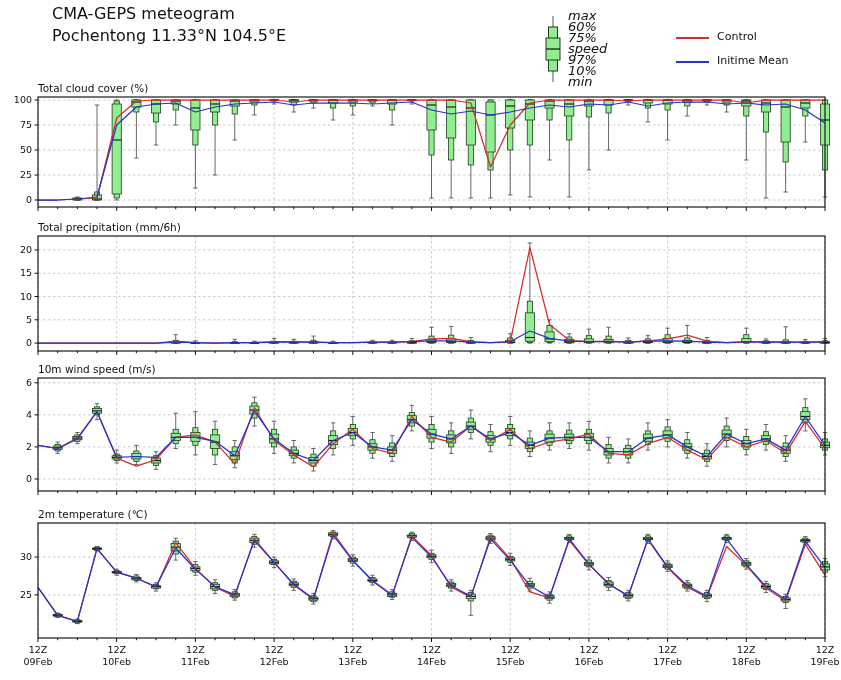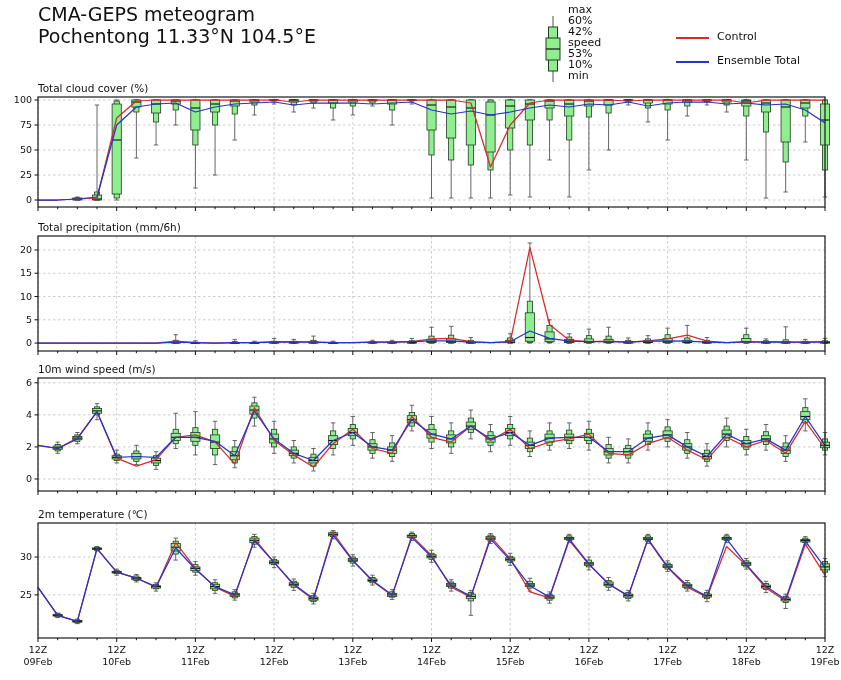--- a/index.html
+++ b/index.html
@@ -1,25 +1,25 @@
 <!DOCTYPE html>
 <html><head>
 <meta charset="utf-8">
 <style>
   html,body{margin:0;padding:0;background:#ffffff;}
   .page{
     position:relative;width:841px;height:680px;background:#ffffff;
     font-family:"DejaVu Sans","Liberation Sans",sans-serif;color:#111;overflow:hidden;
   }
-  .hdr{position:absolute;left:38px;font-size:19px;line-height:16px;white-space:nowrap;}
+  .hdr{position:absolute;left:52px;font-size:16px;line-height:16px;white-space:nowrap;}
   .hdr1{top:6px;}
   .hdr2{top:28px;}
   .hdr3{top:50px;}
   .boxlegend-svg{position:absolute;left:543px;top:8px;}
-  .boxlegend-labels{position:absolute;left:568px;top:4px;font-size:11px;line-height:11px;}
+  .boxlegend-labels{position:absolute;left:568px;top:10px;font-size:13px;line-height:11px;font-style:italic;}
   .linelegend{position:absolute;white-space:nowrap;}
   .linelegend .swatch{position:absolute;left:0;top:7px;width:33px;height:2px;}
   .linelegend .lbl{position:absolute;left:41px;top:0;font-size:11px;}
   .ll-control{left:676px;top:30px;width:200px;height:16px;}
   .ll-mean{left:676px;top:54px;width:200px;height:16px;}
   #chart{position:absolute;left:0;top:0;}
 </style>
 </head>
 <body>
 
@@ -30,34 +30,34 @@
 
   <svg class="boxlegend-svg" width="22" height="80">
     <line x1="10" y1="8" x2="10" y2="74" stroke="#555" stroke-width="1"></line>
     <rect x="5.5" y="19" width="9" height="44" fill="#90ee90" stroke="#1f3d1f" stroke-width="1"></rect>
     <rect x="3" y="30" width="14" height="22" fill="#90ee90" stroke="#1f3d1f" stroke-width="1"></rect>
     <line x1="3" y1="41" x2="17" y2="41" stroke="#111" stroke-width="1.2"></line>
   </svg>
   <div class="boxlegend-labels">
     <div>max</div>
     <div>60%</div>
-    <div>42%</div>
+    <div>75%</div>
     <div>speed</div>
-    <div>53%</div>
+    <div>97%</div>
     <div>10%</div>
     <div>min</div>
   </div>
 
   <div class="linelegend ll-control">
     <span class="swatch" style="background: rgb(214, 43, 43);"></span>
     <span class="lbl">Control</span>
   </div>
   <div class="linelegend ll-mean">
     <span class="swatch" style="background: rgb(38, 51, 204);"></span>
-    <span class="lbl">Ensemble Total</span>
+    <span class="lbl">Initime Mean</span>
   </div>
 
   <svg id="chart" width="841" height="680">
       <g>
         <line x1="38" x2="825" y1="200" y2="200" stroke="#bfbfbf" stroke-width="0.8" stroke-dasharray="2.5,2.5"></line>
         <line x1="38" x2="825" y1="175" y2="175" stroke="#bfbfbf" stroke-width="0.8" stroke-dasharray="2.5,2.5"></line>
         <line x1="38" x2="825" y1="150" y2="150" stroke="#bfbfbf" stroke-width="0.8" stroke-dasharray="2.5,2.5"></line>
         <line x1="38" x2="825" y1="125" y2="125" stroke="#bfbfbf" stroke-width="0.8" stroke-dasharray="2.5,2.5"></line>
         <line x1="38" x2="825" y1="100" y2="100" stroke="#bfbfbf" stroke-width="0.8" stroke-dasharray="2.5,2.5"></line>
         <line x1="38" x2="38" y1="97" y2="207" stroke="#bfbfbf" stroke-width="0.8" stroke-dasharray="2.5,2.5"></line>

